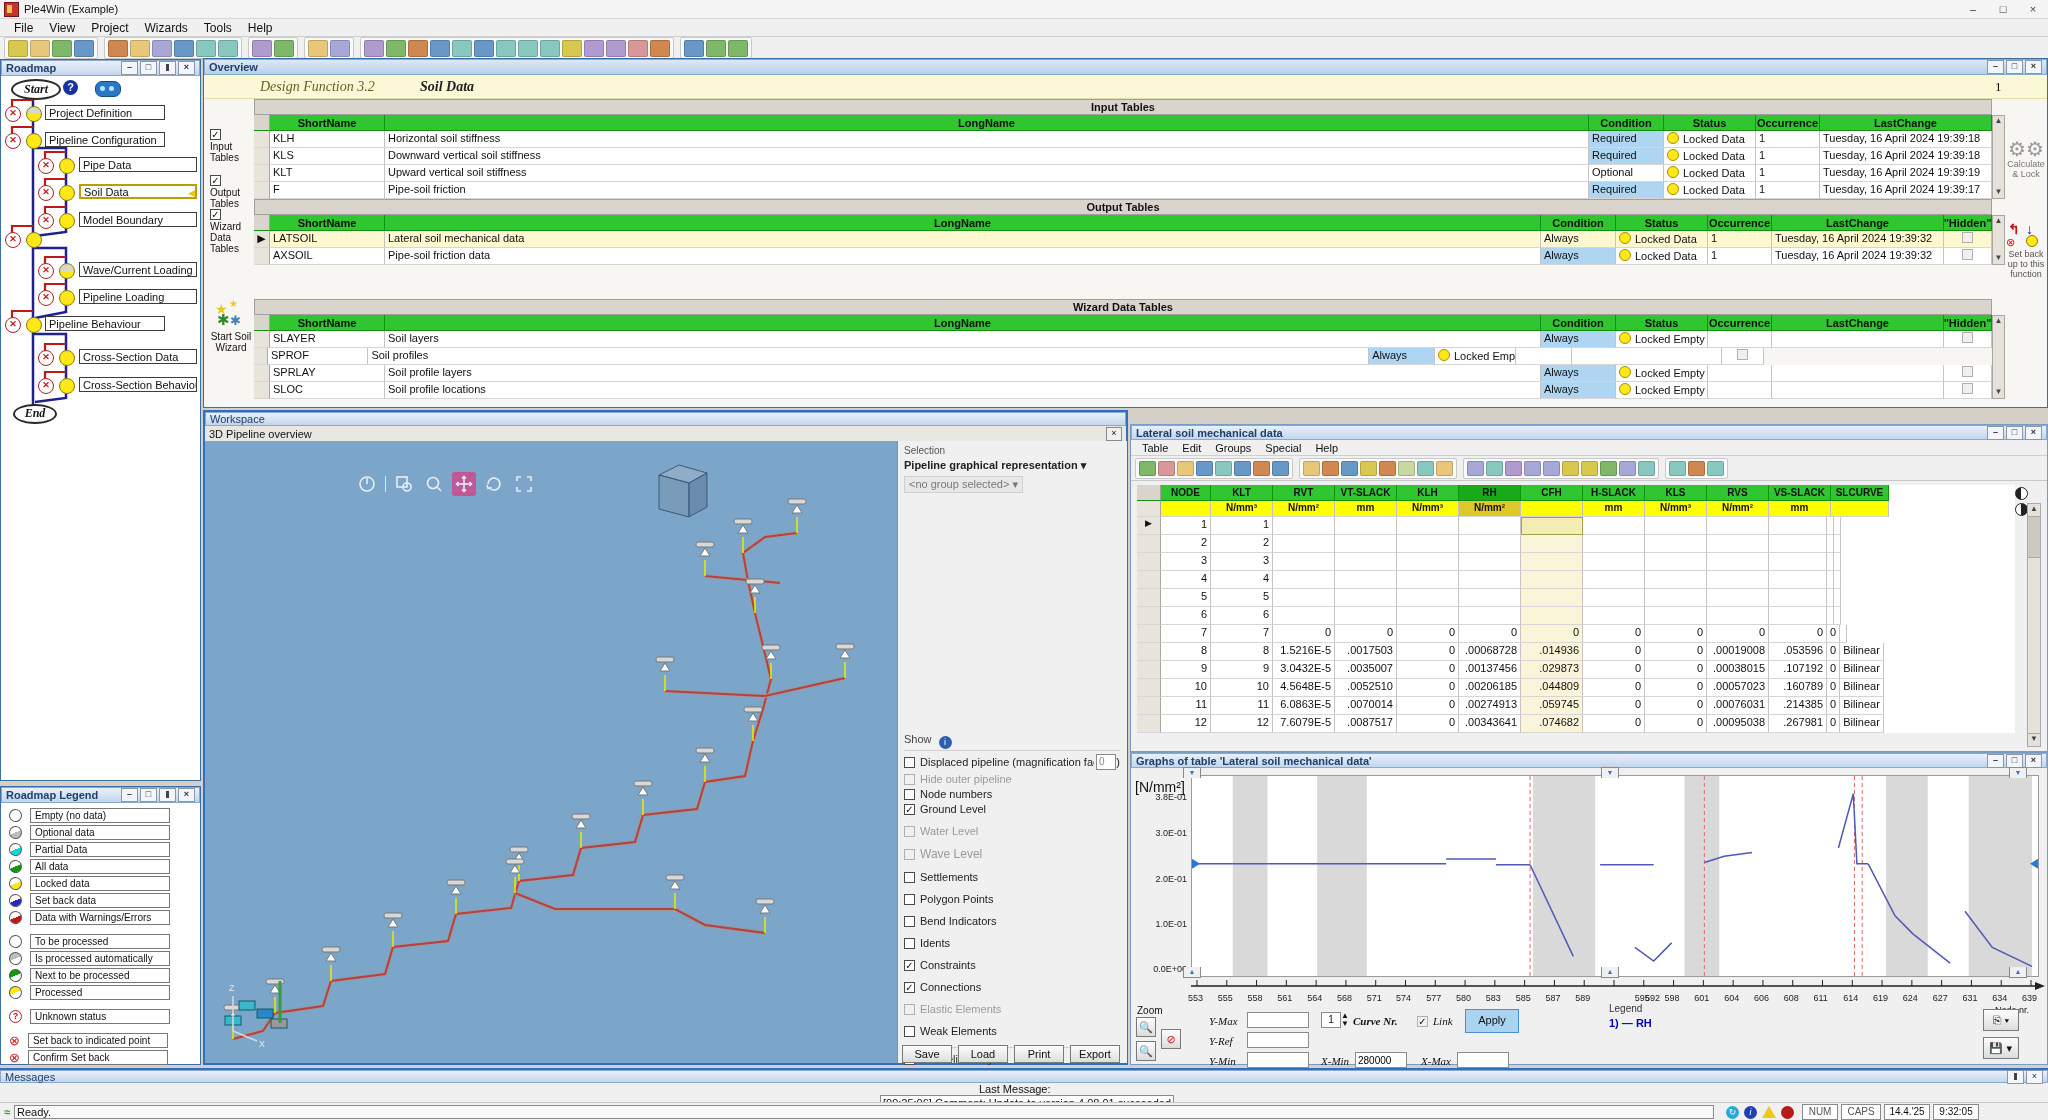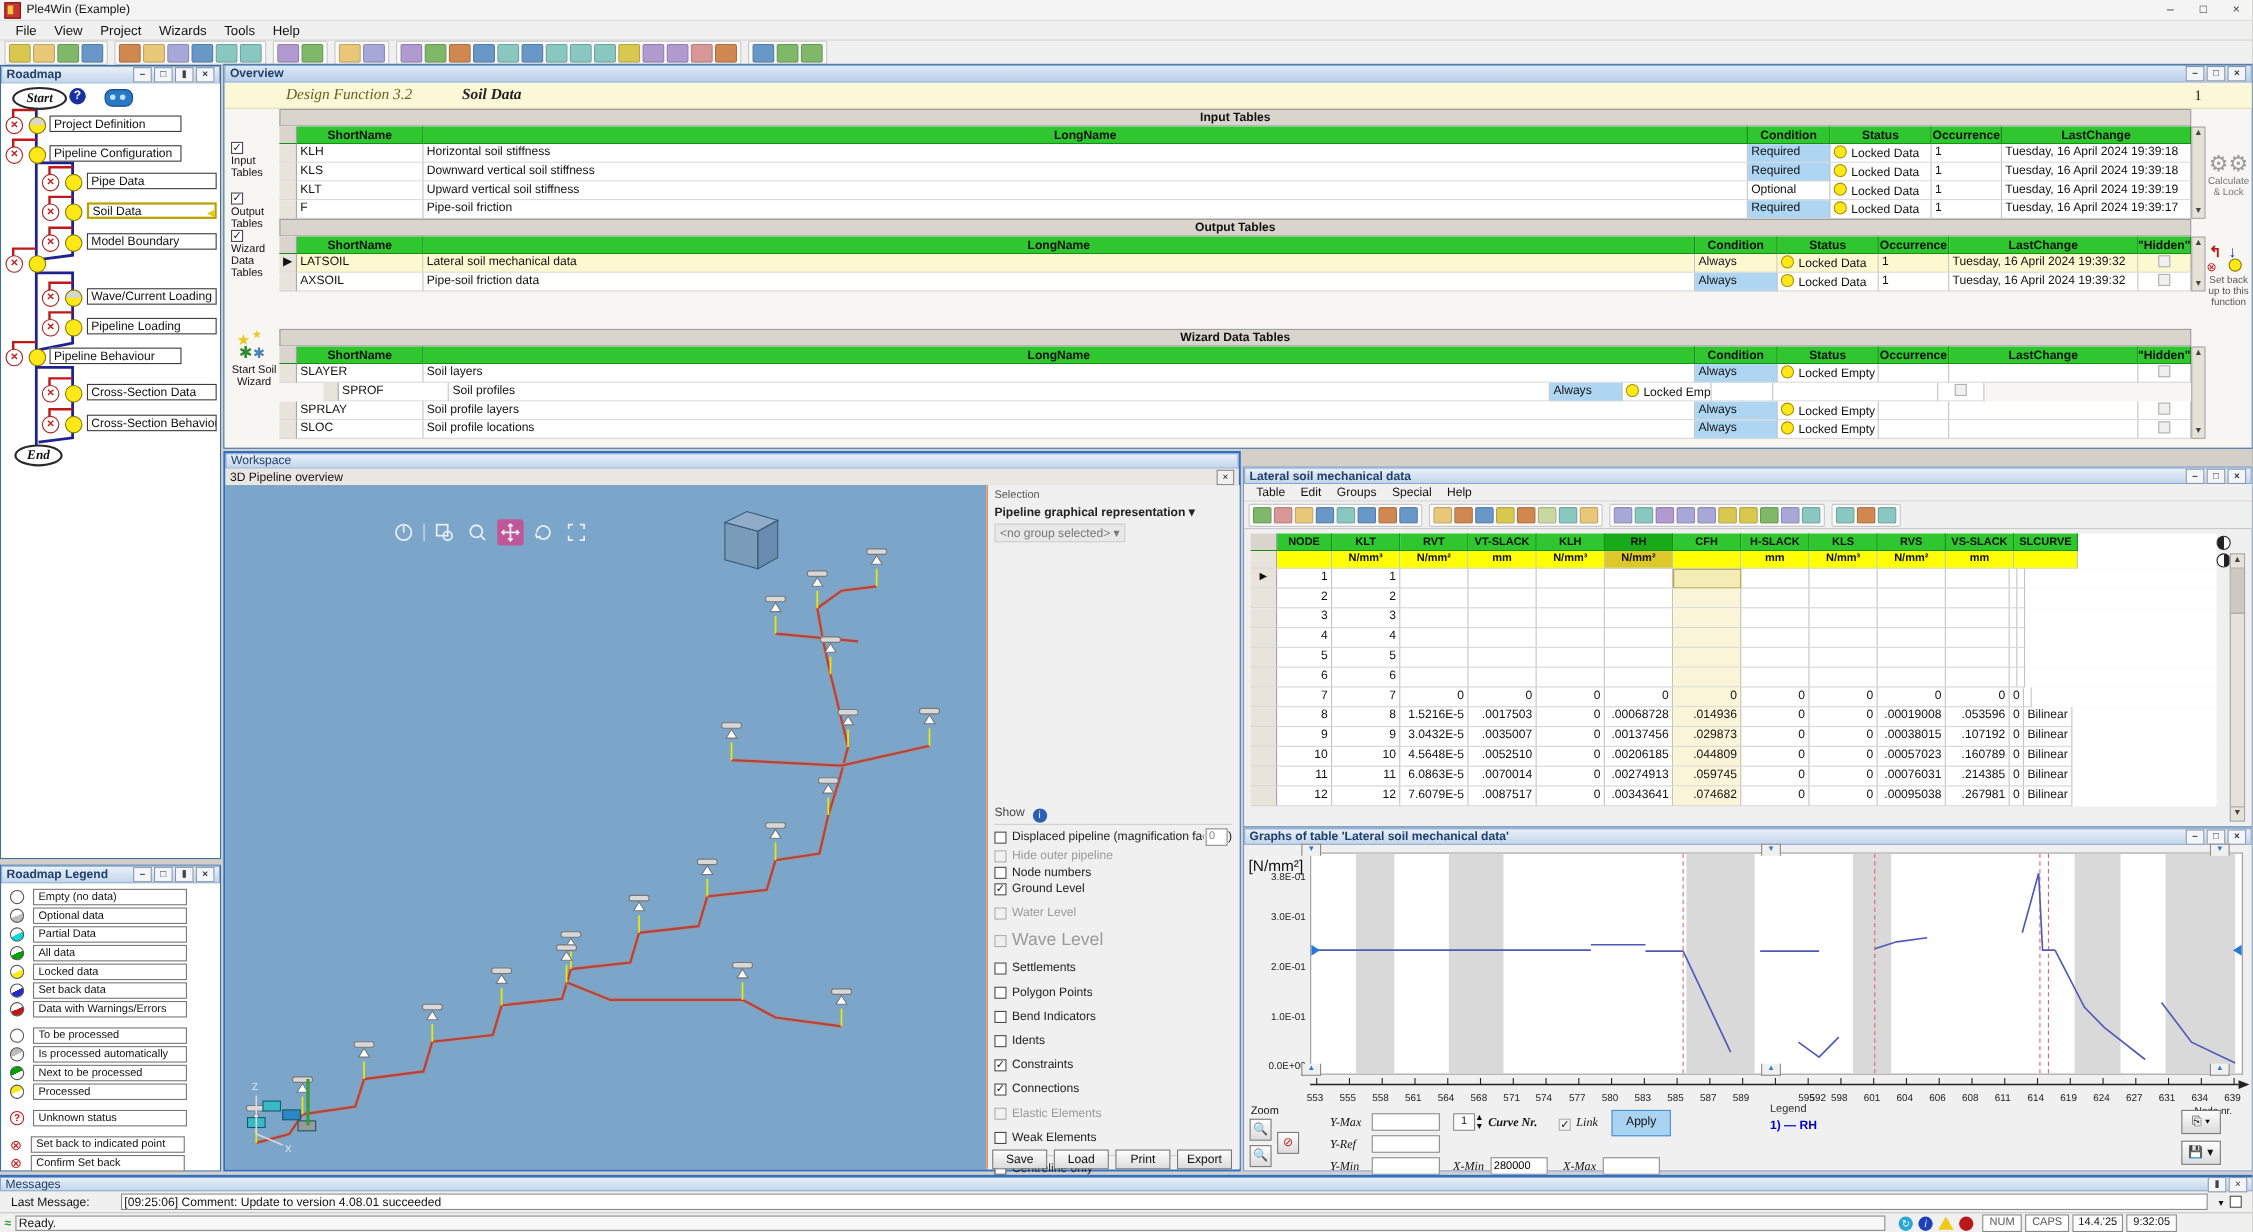--- a/index.html
+++ b/index.html
@@ -414,21 +414,21 @@
         <div class="abs row" style="left: 50px; top: 272px; width: 1738px; height: 17px;">
           <div class="c selcol" style="width: 16px; text-align: center; padding: 0px; line-height: 15px;"></div>
           <div class="c" style="width: 115px;">SLAYER</div>
           <div class="c" style="width: 1156px;">Soil layers</div>
           <div class="c condblue" style="width: 75px;">Always</div>
           <div class="c" style="width: 92px;"><span class="dot"></span>Locked Empty</div>
           <div class="c" style="width: 64px;"></div>
           <div class="c" style="width: 172px;"></div>
           <div class="c" style="width: 48px; text-align: center;"><span class="cbx dis"></span></div>
         </div>
-        <div class="abs row" style="left: 50px; top: 289px; width: 1510px; height: 17px; margin-left: 40px;">
+        <div class="abs row" style="left: 50px; top: 289px; width: 1510px; height: 17px;">
           <div class="c selcol" style="width: 16px; text-align: center; padding: 0px; line-height: 15px;"></div>
           <div class="c" style="width: 115px;">SPROF</div>
           <div class="c" style="width: 1156px;">Soil profiles</div>
           <div class="c condblue" style="width: 75px;">Always</div>
           <div class="c" style="width: 92px;"><span class="dot"></span>Locked Empty</div>
           <div class="c" style="width: 64px;"></div>
           <div class="c" style="width: 172px;"></div>
           <div class="c" style="width: 48px; text-align: center;"><span class="cbx dis"></span></div>
         </div>
         <div class="abs row" style="left: 50px; top: 306px; width: 1738px; height: 17px;">
@@ -631,21 +631,21 @@
               <span style="white-space: nowrap; overflow: hidden;">Node numbers</span>
             </div>
             <div style="display: flex; align-items: center; font-size: 11px; color: rgb(34, 34, 34); margin-bottom: 10px;">
               <span class="cbx" style="margin-right: 5px; flex: 0 0 auto;">✓</span>
               <span style="white-space: nowrap; overflow: hidden;">Ground Level</span>
             </div>
             <div style="display: flex; align-items: center; font-size: 11px; color: rgb(154, 154, 154); margin-bottom: 10px;">
               <span class="cbx dis" style="margin-right: 5px; flex: 0 0 auto;"></span>
               <span style="white-space: nowrap; overflow: hidden;">Water Level</span>
             </div>
-            <div style="display: flex; align-items: center; font-size: 16px; color: rgb(154, 154, 154); margin-bottom: 10px;">
+            <div style="display: flex; align-items: center; font-size: 12px; color: rgb(154, 154, 154); margin-bottom: 10px;">
               <span class="cbx dis" style="margin-right: 5px; flex: 0 0 auto;"></span>
               <span style="white-space: nowrap; overflow: hidden;">Wave Level</span>
             </div>
             <div style="display: flex; align-items: center; font-size: 11px; color: rgb(34, 34, 34); margin-bottom: 10px;">
               <span class="cbx" style="margin-right: 5px; flex: 0 0 auto;"></span>
               <span style="white-space: nowrap; overflow: hidden;">Settlements</span>
             </div>
             <div style="display: flex; align-items: center; font-size: 11px; color: rgb(34, 34, 34); margin-bottom: 10px;">
               <span class="cbx" style="margin-right: 5px; flex: 0 0 auto;"></span>
               <span style="white-space: nowrap; overflow: hidden;">Polygon Points</span>
@@ -1131,21 +1131,21 @@
   </div>
 
   <div class="abs" id="messages-panel" style="left:0;top:1068px;width:2048px;height:34px;background:#f0f0f0;border-top:2px solid #2f6fc4;box-sizing:border-box;">
     <div class="ptitle" style="height:13px;font-weight:normal;">
       <span>Messages</span>
       <span class="pbtns">
         <span class="pbtn"><span class="pinshape"></span></span>
         <span class="pbtn">×</span>
       </span>
     </div>
-    <div style="display:flex;align-items:center;height:19px;padding-left:10px;">
+    <div style="display:flex;align-items:center;height:19px;padding-left:10px;flex-direction:column;">
       <span style="font-size:11px;width:100px;">Last Message:</span>
       <span class="field" style="flex:1;margin-right:4px;height:15px;line-height:14px;font-size:11px;">[09:25:06] Comment: Update to version 4.08.01 succeeded</span>
       <span style="width:16px;text-align:center;font-size:9px;">▾</span>
       <span class="cbx" style="margin-right:10px;"></span>
     </div>
   </div>
 
   <div class="abs" id="status-bar" style="left:0;top:1102px;width:2048px;height:18px;background:#f0f0f0;border-top:1px solid #c8c8c8;display:flex;align-items:center;font-size:11px;">
     <span style="color:#2a9a2a;font-weight:bold;margin:0 4px 0 4px;">≈</span>
     <span class="field" style="width:1700px;height:14px;line-height:13px;font-size:11px;background:#f8f8f8;">Ready.</span>

